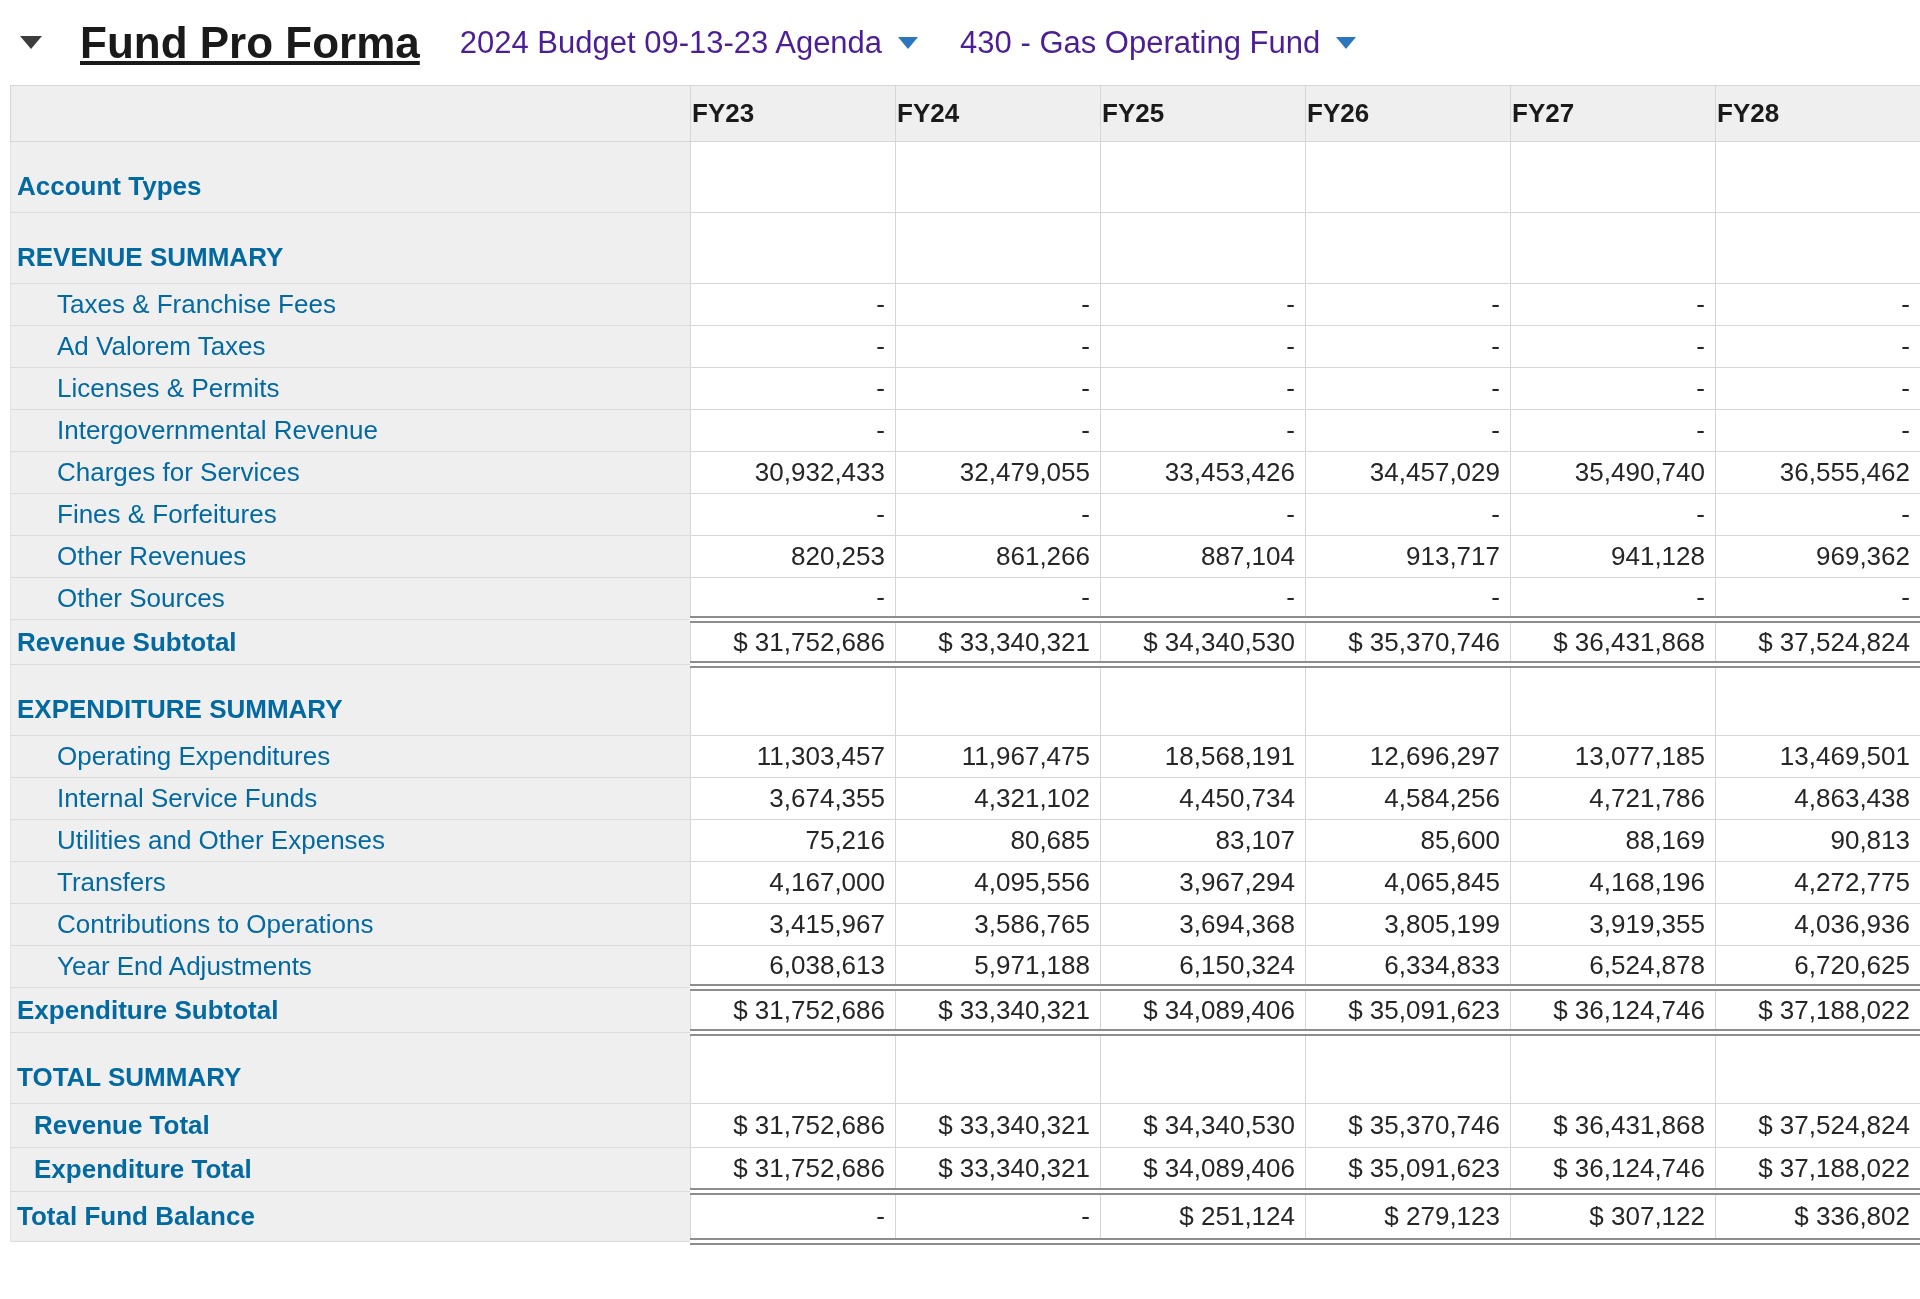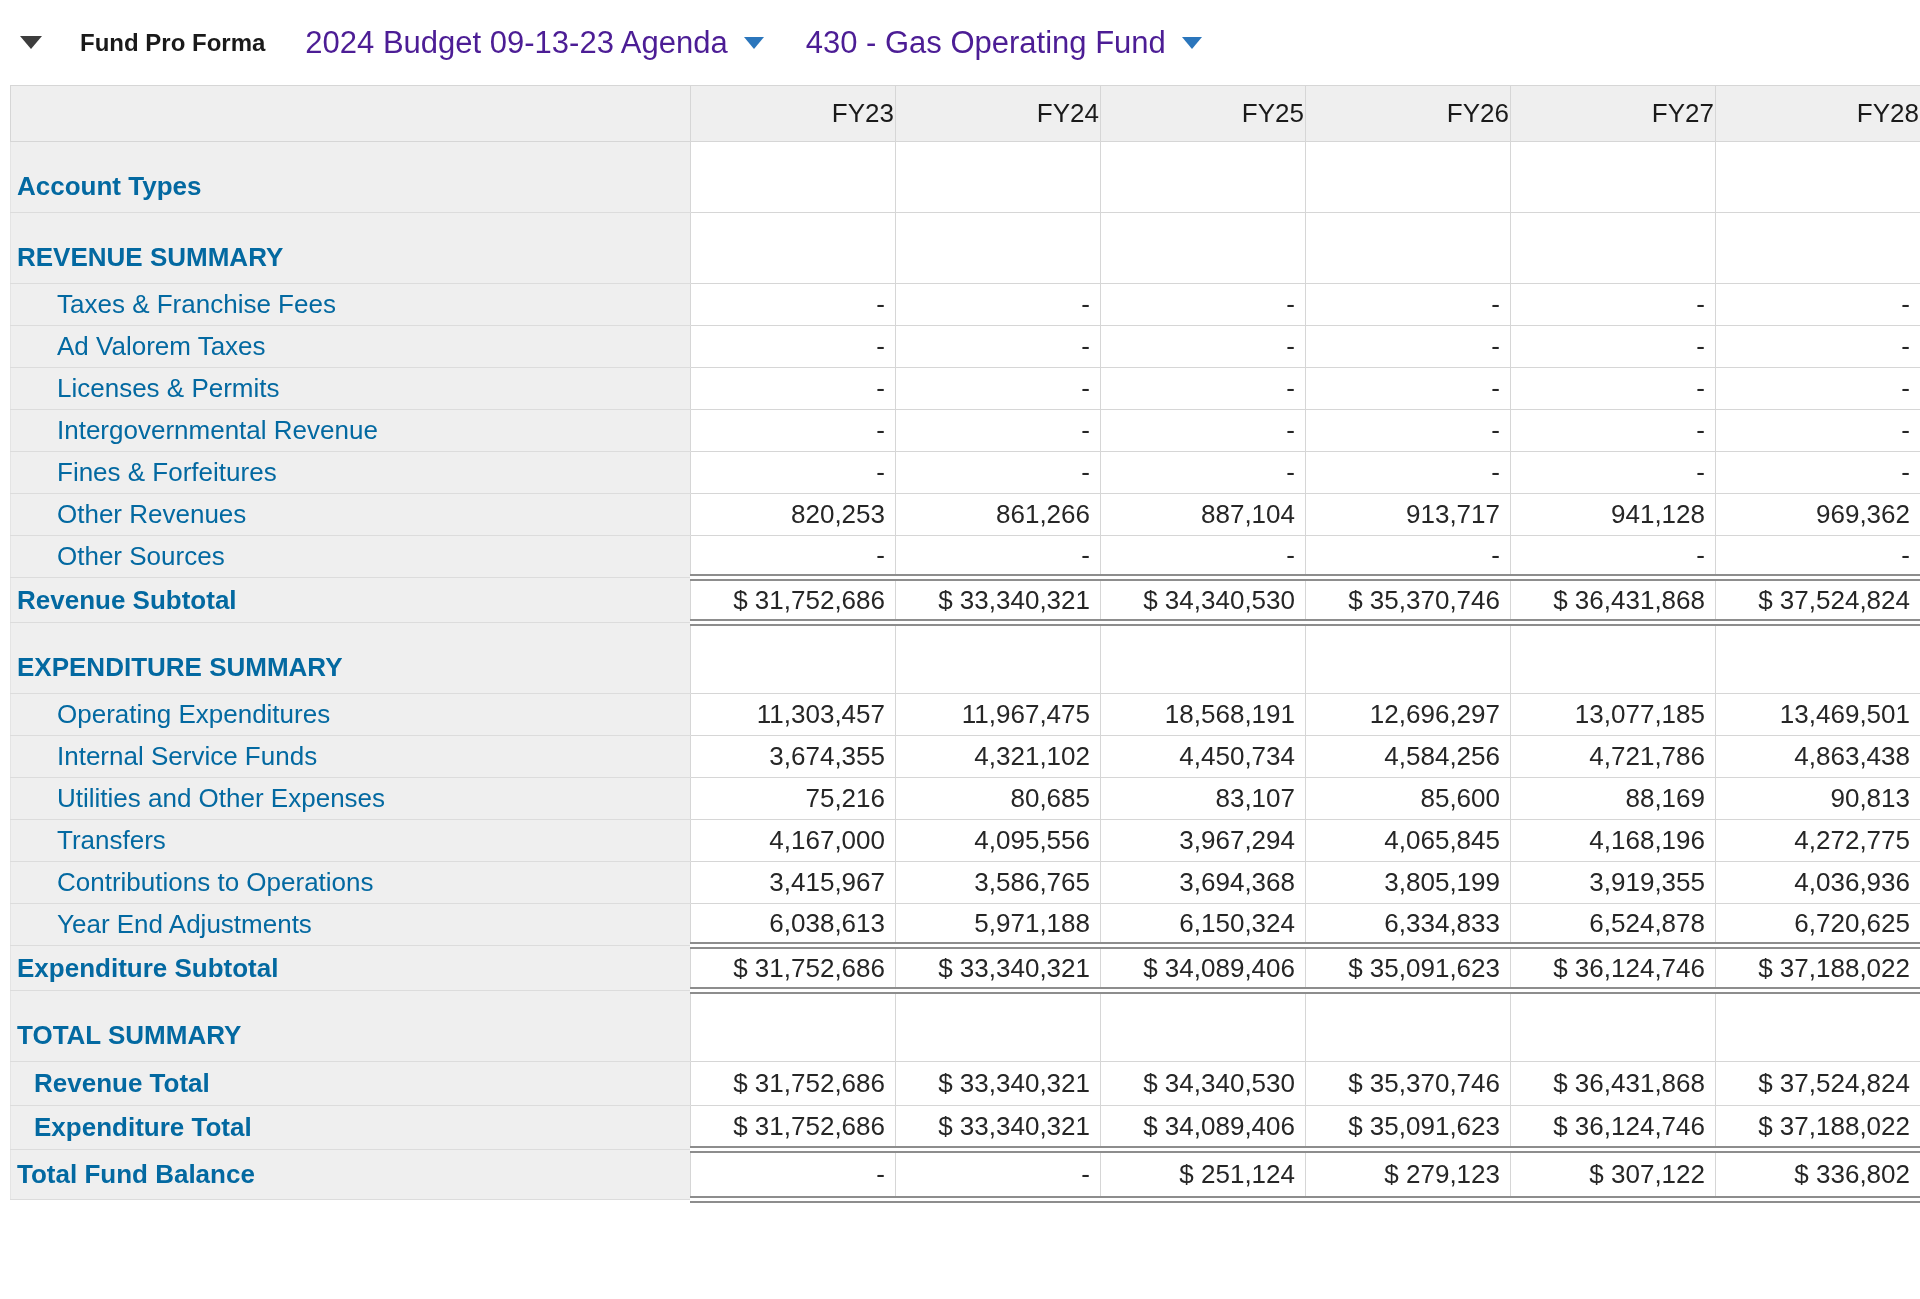--- a/index.html
+++ b/index.html
@@ -21,25 +21,26 @@
   }
   .caret-dark {
     width: 0; height: 0;
     border-left: 11px solid transparent;
     border-right: 11px solid transparent;
     border-top: 13px solid #3d3d3d;
     margin-right: 38px;
     cursor: pointer;
   }
   .page-title {
-    font-size: 24px;
+    font-size: 44px;
     font-weight: bold;
     color: #1a1a1a;
     margin-right: 40px;
     white-space: nowrap;
+    text-decoration: underline;
   }
   .dropdown {
     display: flex;
     align-items: center;
     color: #4c1d95;
     font-size: 31px;
     margin-right: 42px;
     cursor: pointer;
     white-space: nowrap;
   }
@@ -61,23 +62,23 @@
   td, th { overflow: hidden; }
 
   
   th.corner-cell, th.fy-cell {
     background: #efefef;
     border: 1px solid #d6d6d6;
     height: 56px;
   }
   th.fy-cell {
     font-size: 26px;
-    font-weight: normal;
+    font-weight: bold;
     color: #1a1a1a;
-    text-align: right;
+    text-align: left;
     vertical-align: middle;
   }
 
   
   td.label-cell {
     background: #efefef;
     border-top: 1px solid #dcdcdc;
     border-bottom: 1px solid #dcdcdc;
     border-left: 1px solid #e4e4e4;
     border-right: 1px solid #d6d6d6;
@@ -215,20 +216,29 @@
       <tr class="row-detail">
         <td class="label-cell">Intergovernmental Revenue</td>
         <td class="data-cell">-</td>
         <td class="data-cell">-</td>
         <td class="data-cell">-</td>
         <td class="data-cell">-</td>
         <td class="data-cell">-</td>
         <td class="data-cell">-</td>
       </tr>
       <tr class="row-detail">
+        <td class="label-cell">Charges for Services</td>
+        <td class="data-cell">30,932,433</td>
+        <td class="data-cell">32,479,055</td>
+        <td class="data-cell">33,453,426</td>
+        <td class="data-cell">34,457,029</td>
+        <td class="data-cell">35,490,740</td>
+        <td class="data-cell">36,555,462</td>
+      </tr>
+      <tr class="row-detail">
         <td class="label-cell">Fines &amp; Forfeitures</td>
         <td class="data-cell">-</td>
         <td class="data-cell">-</td>
         <td class="data-cell">-</td>
         <td class="data-cell">-</td>
         <td class="data-cell">-</td>
         <td class="data-cell">-</td>
       </tr>
       <tr class="row-detail">
         <td class="label-cell">Other Revenues</td>

